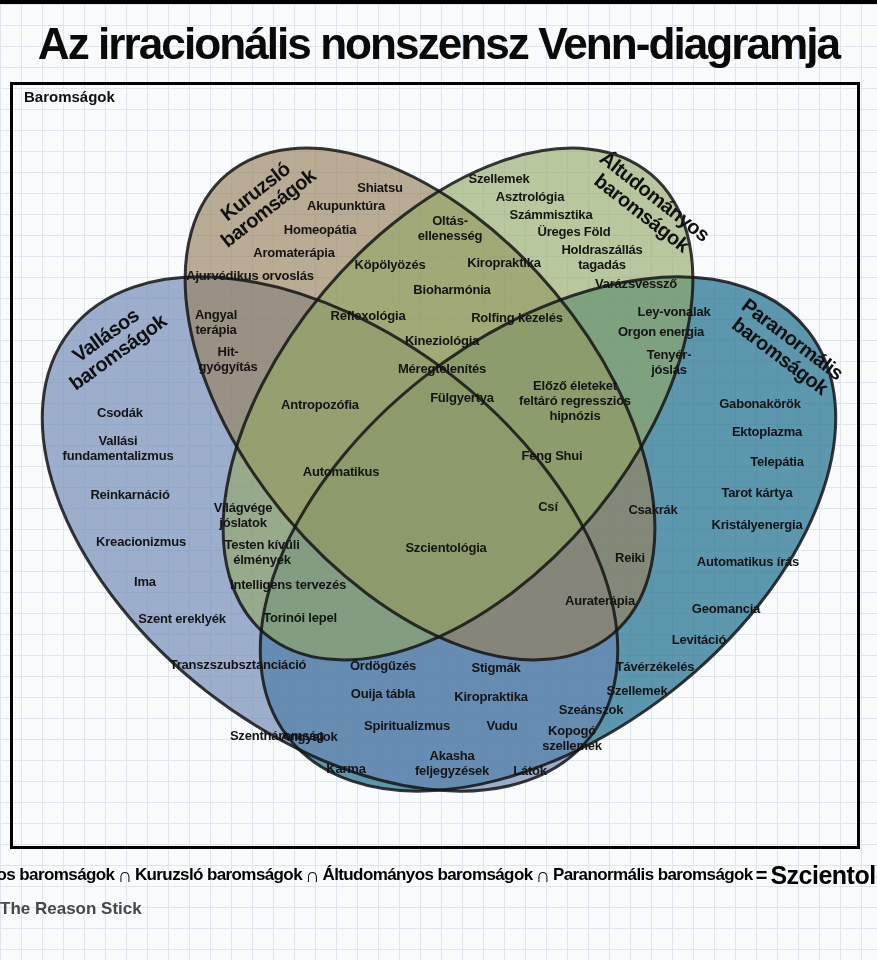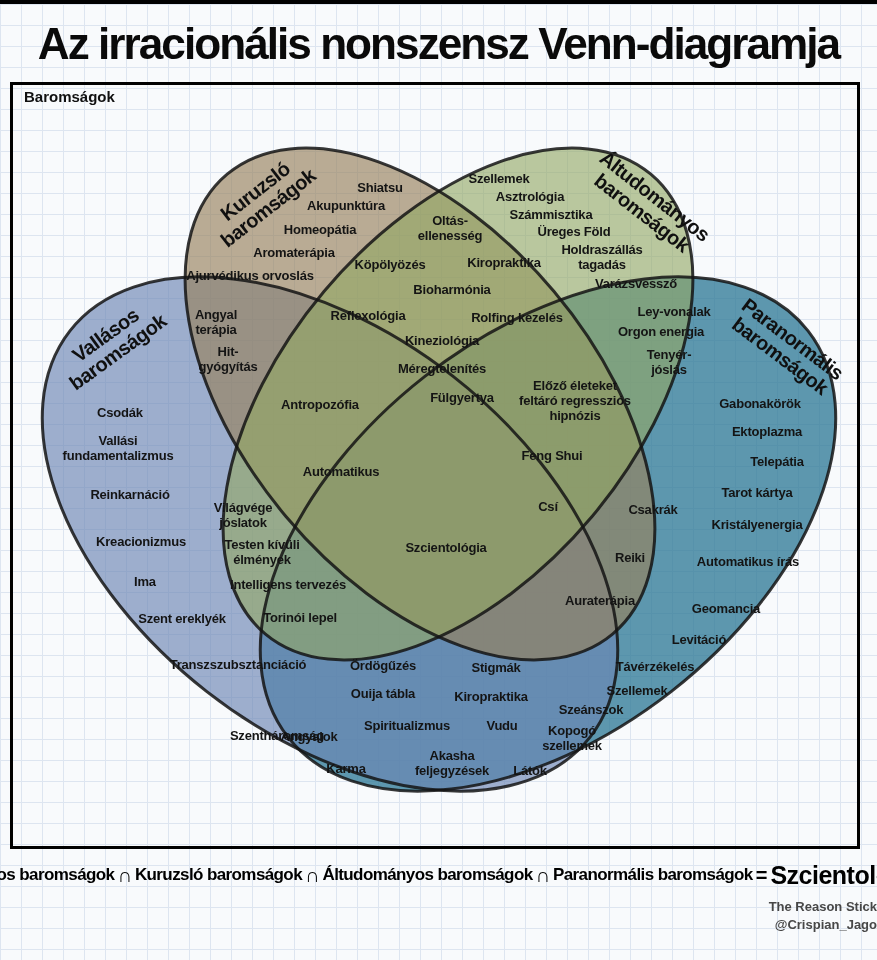--- a/index.html
+++ b/index.html
@@ -39,21 +39,21 @@
   #equation{
     position:absolute;left:0;right:0;top:851px;height:40px;
     display:flex;align-items:center;justify-content:center;
     white-space:nowrap;font-weight:bold;color:#000;
   }
   .eq-set{font-size:17px;letter-spacing:-0.6px;}
   .eq-op{font-size:20px;margin:0 3px;}
   .eq-res{font-size:25px;letter-spacing:-0.5px;}
   #credit{
     position:absolute;left:0;right:0;top:894px;
-    text-align:right;font-weight:bold;color:#474747;font-size:13px;line-height:1.35;
+    text-align:left;font-weight:bold;color:#474747;font-size:17px;line-height:1.35;
   }
 </style>
 </head>
 <body>
 
 <div id="stage">
 
   <div id="title">Az irracionális nonszensz Venn-diagramja</div>
 
   <div id="venn-box"></div>
@@ -182,16 +182,15 @@
     <span class="eq-op">∩</span>
     <span class="eq-set">Áltudományos baromságok</span>
     <span class="eq-op">∩</span>
     <span class="eq-set">Paranormális baromságok</span>
     <span class="eq-op">=</span>
     <span class="eq-res">Szcientológia</span>
   </div>
 
   <div id="credit">
     <div>The Reason Stick</div>
-    <div>@Crispian_Jago</div>
   </div>
 
 </div>
 
 </body></html>

